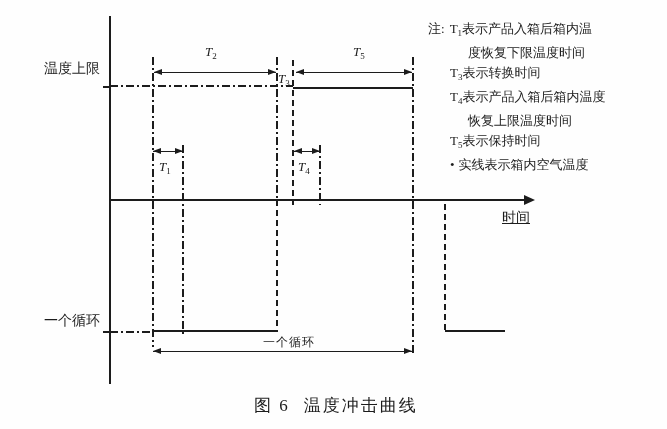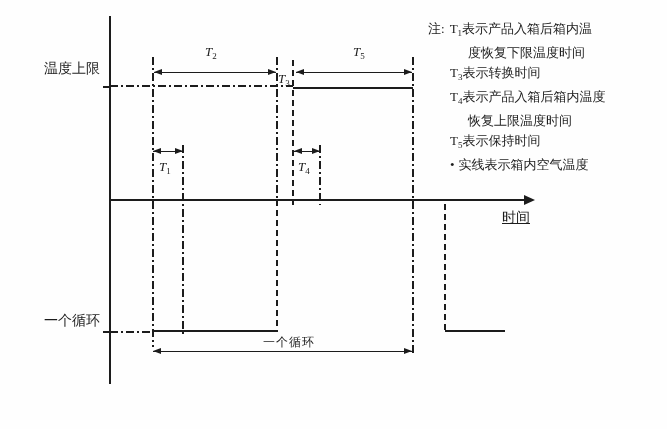--- a/index.html
+++ b/index.html
@@ -86,14 +86,17 @@
   <div class="abs notes">
     <div class="nline"><span class="npre">注:</span><span class="tb">T</span><sub>1</sub><span>表示产品入箱后箱内温</span></div>
     <div class="nline ind-c"><span>度恢复下限温度时间</span></div>
     <div class="nline ind-t"><span class="tb">T</span><sub>3</sub><span>表示转换时间</span></div>
     <div class="nline ind-t"><span class="tb">T</span><sub>4</sub><span>表示产品入箱后箱内温度</span></div>
     <div class="nline ind-c"><span>恢复上限温度时间</span></div>
     <div class="nline ind-t"><span class="tb">T</span><sub>5</sub><span>表示保持时间</span></div>
     <div class="nline ind-t"><span class="nbul">•</span><span>实线表示箱内空气温度</span></div>
   </div>
 
+  <div class="abs caption">
+    <span class="cap-prefix">图 6</span><span class="cap-title">温度冲击曲线</span>
+  </div>
 
 </div>
 
 </body></html>

